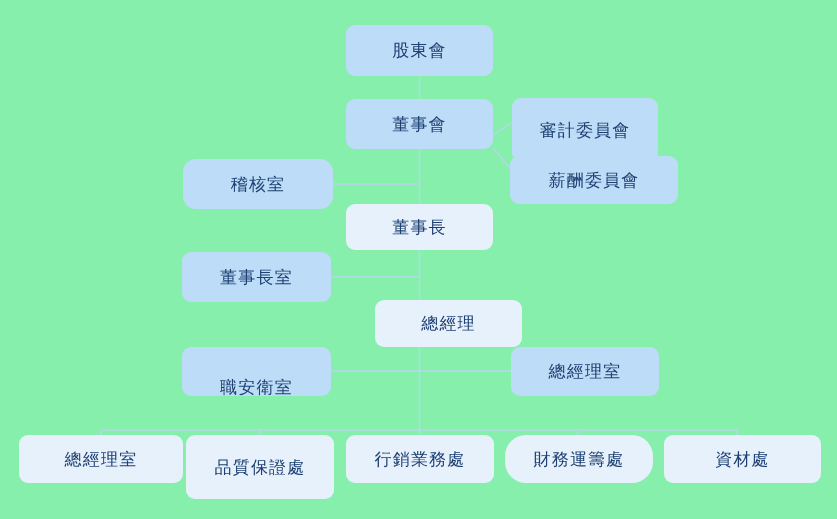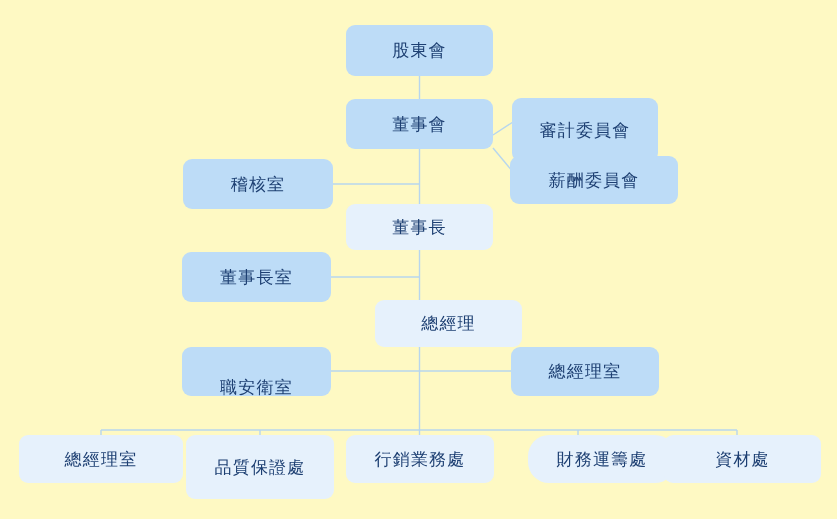--- a/index.html
+++ b/index.html
@@ -8,21 +8,21 @@
     padding: 0;
     background: #ffffff;
   }
   body {
     font-family: "Liberation Sans", "DejaVu Sans", sans-serif;
   }
   #org-chart {
     position: relative;
     width: 837px;
     height: 519px;
-    background: #fef9c3;
+    background: #86efac;
     overflow: hidden;
   }
   #connector-layer {
     position: absolute;
     left: 0;
     top: 0;
     width: 837px;
     height: 519px;
     pointer-events: none;
   }
@@ -98,21 +98,21 @@
   </div>
 
   <div class="node fill-medium" style="left:512px; top:98px; width:146px; height:64px;">
     <span class="node-label">審計委員會</span>
   </div>
 
   <div class="node fill-medium" style="left:510px; top:156px; width:168px; height:48px;">
     <span class="node-label">薪酬委員會</span>
   </div>
 
-  <div class="node fill-medium" style="left:183px; top:159px; width:150px; height:50px;">
+  <div class="node fill-medium" style="left:183px; top:159px; width:150px; height:50px;border-radius:13px;">
     <span class="node-label">稽核室</span>
   </div>
 
   <div class="node fill-light" style="left:346px; top:204px; width:147px; height:46px;">
     <span class="node-label">董事長</span>
   </div>
 
   <div class="node fill-medium" style="left:182px; top:252px; width:149px; height:50px;">
     <span class="node-label">董事長室</span>
   </div>
@@ -134,21 +134,21 @@
   </div>
 
   <div class="node fill-light" style="left:186px; top:435px; width:148px; height:64px;">
     <span class="node-label">品質保證處</span>
   </div>
 
   <div class="node fill-light" style="left:346px; top:435px; width:148px; height:48px;">
     <span class="node-label">行銷業務處</span>
   </div>
 
-  <div class="node fill-light" style="left:528px; top:435px; width:148px; height:48px;border-radius:21px;">
+  <div class="node fill-light" style="left:505px; top:435px; width:148px; height:48px;border-radius:21px;">
     <span class="node-label">財務運籌處</span>
   </div>
 
   <div class="node fill-light" style="left:664px; top:435px; width:157px; height:48px;">
     <span class="node-label">資材處</span>
   </div>
 
 </div>
 
 </body></html>

